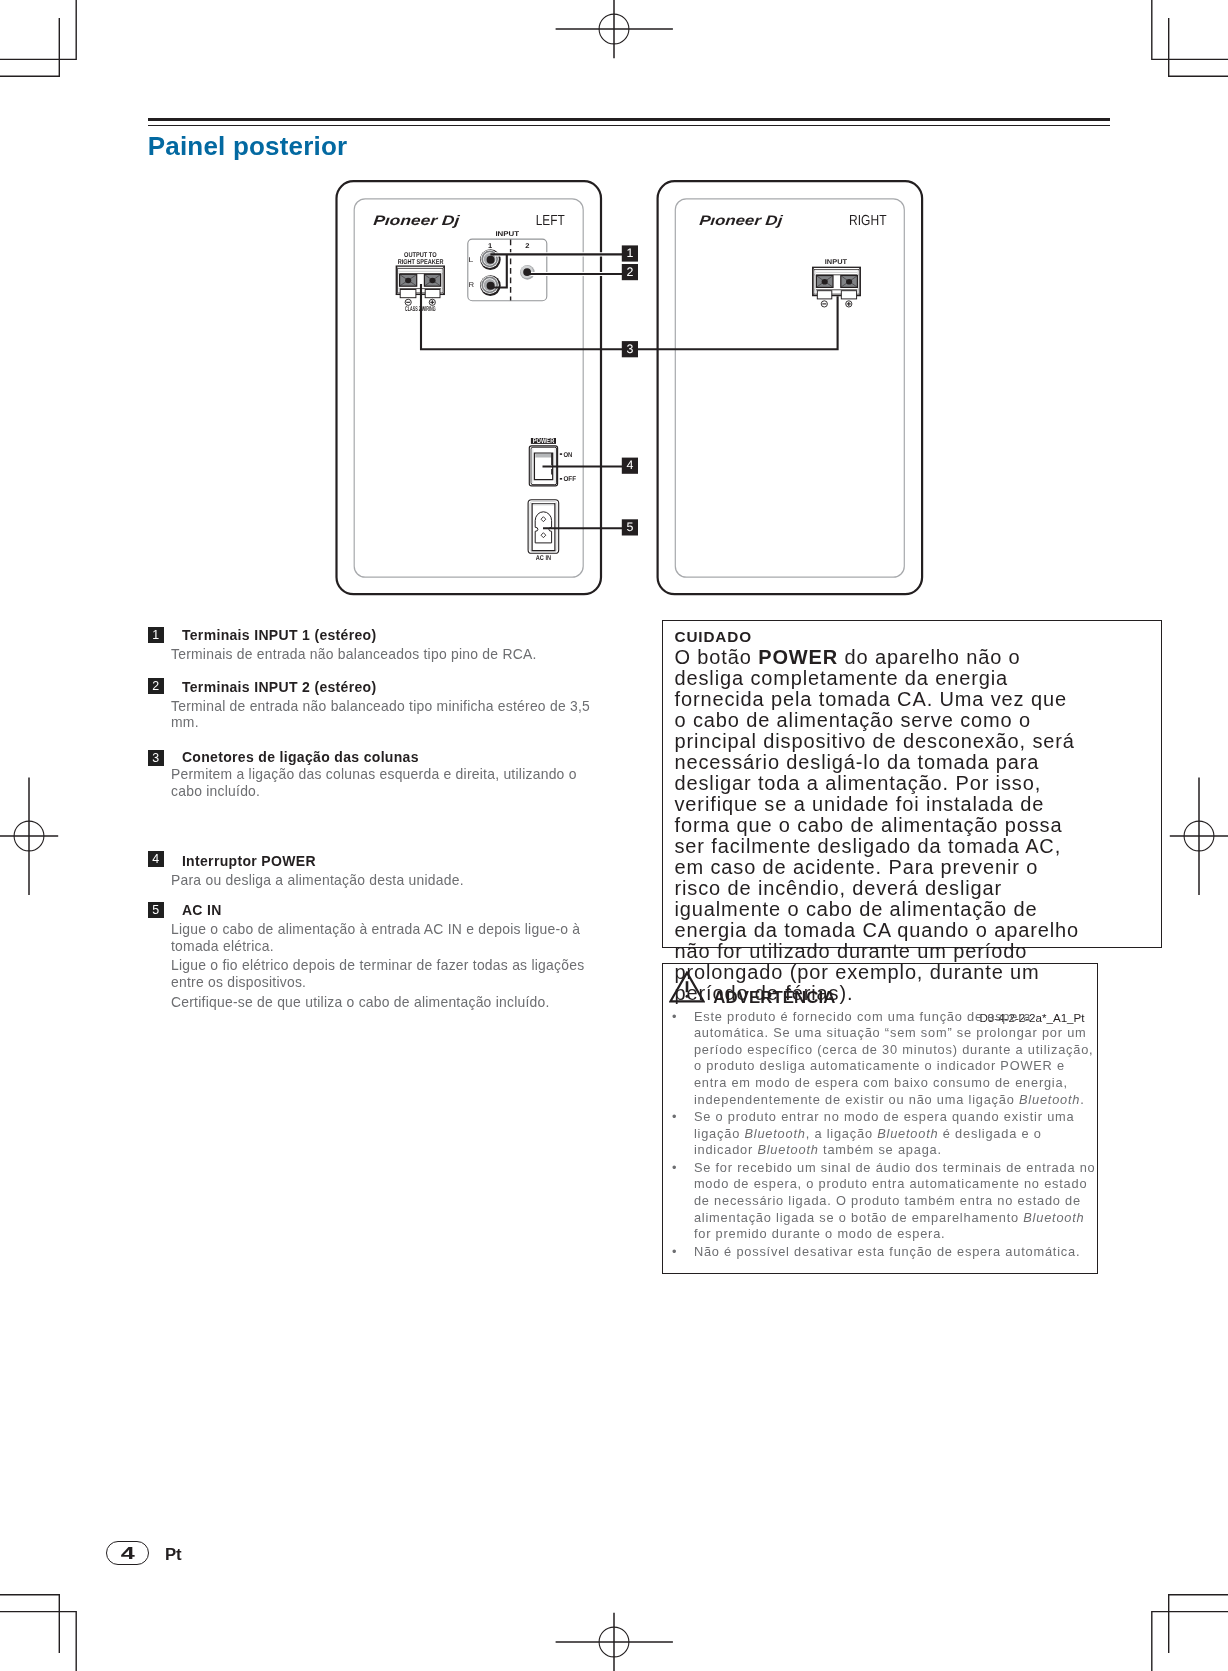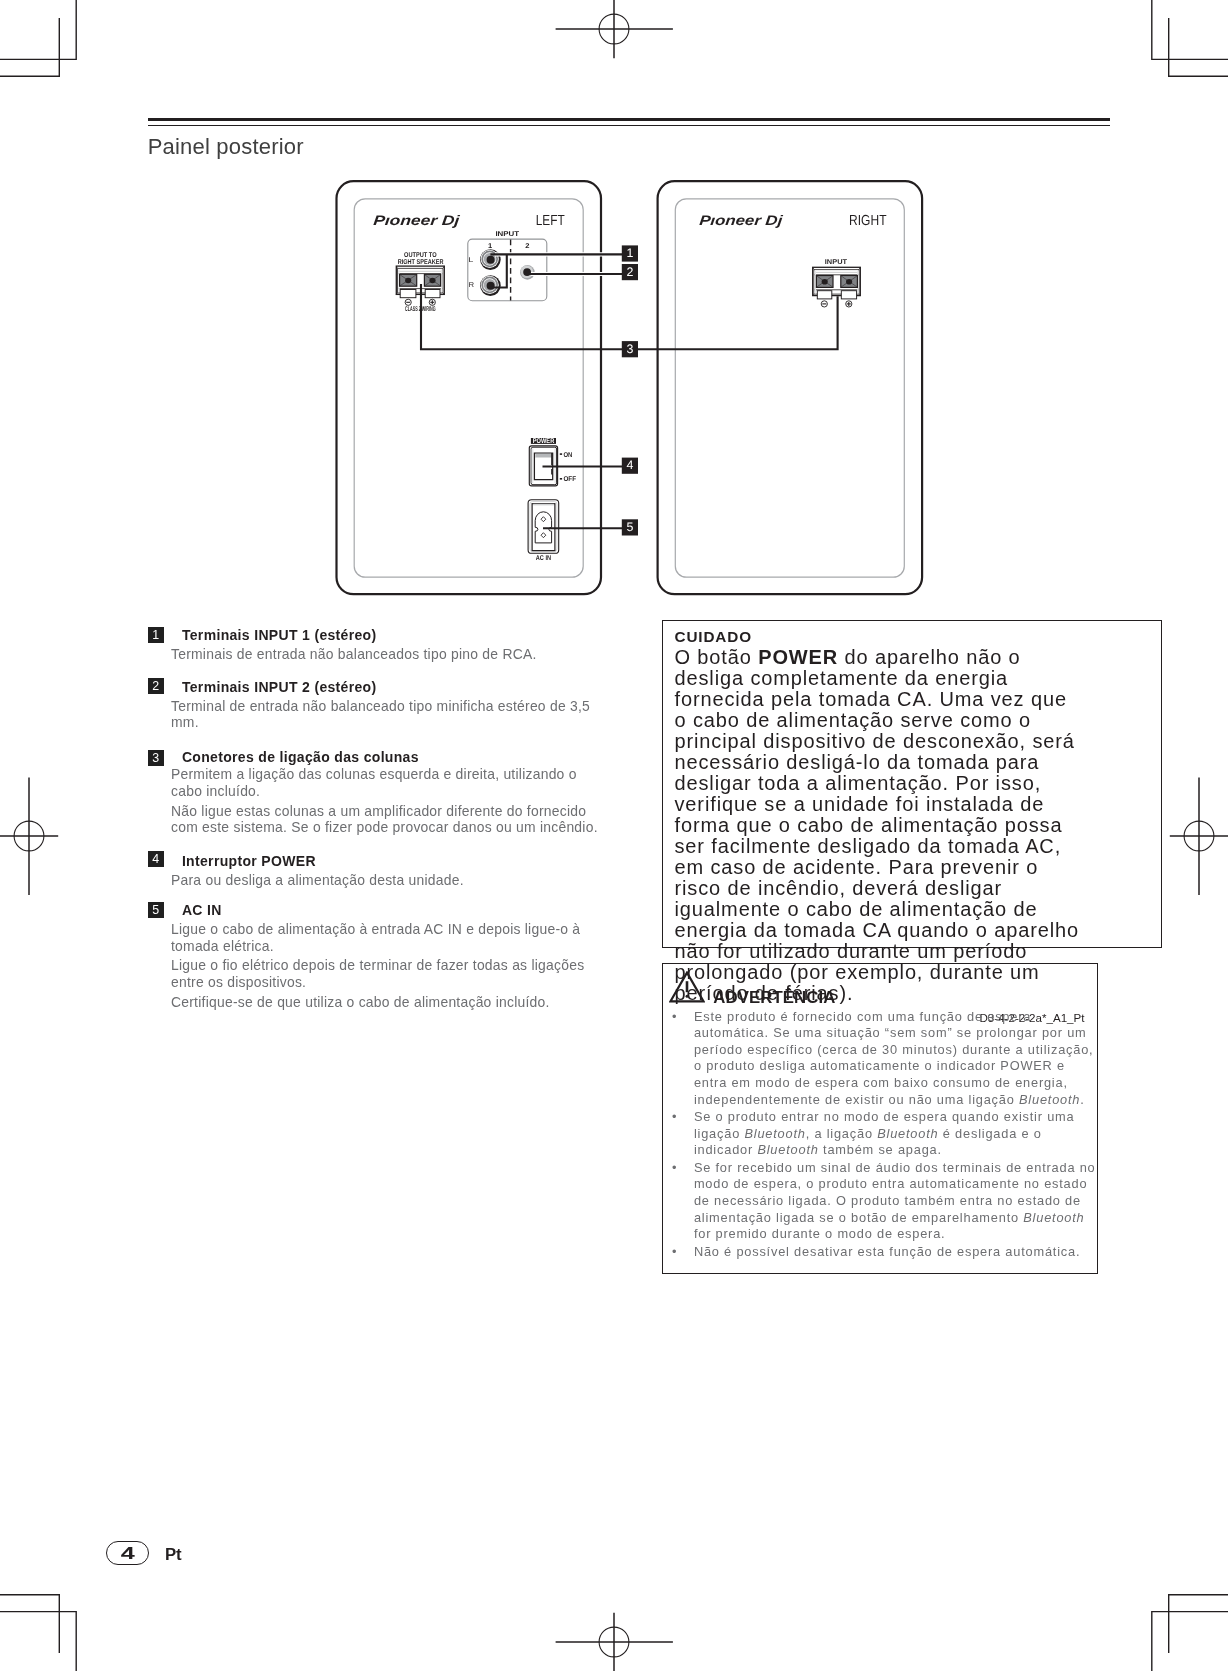--- a/index.html
+++ b/index.html
@@ -5,21 +5,21 @@
   html,body{margin:0;padding:0;}
   body{width:1228px;height:1671px;background:#fff;transform:translateZ(0);
        font-family:"Liberation Sans",sans-serif;
        position:relative;overflow:hidden;
        -webkit-font-smoothing:antialiased;}
   .page{position:absolute;left:0;top:0;width:1228px;height:1671px;}
 
   
   #hdr-rule{position:absolute;left:148px;top:117.9px;width:962px;height:3.6px;background:#231f20;}
   #hdr-rule2{position:absolute;left:148.1px;top:124.9px;width:961.9px;height:1.4px;background:#231f20;}
-  #page-title{position:absolute;left:147.7px;top:130.6px;font-size:22px;font-weight:400;color:#404040;letter-spacing:0.2px;line-height:31px;}
+  #page-title{position:absolute;left:147.7px;top:130.6px;font-size:26px;font-weight:700;color:#0369a1;letter-spacing:0.2px;line-height:31px;}
 
   
   #list{position:absolute;left:143.9px;top:625px;width:466px;color:#231f20;}
   .item{position:absolute;left:0;width:100%;}
   .item.i0{top:0;} .item.i1{top:51.5px;} .item.i2{top:123px;} .item.i3{top:224.5px;} .item.i4{top:275px;}
   .item.i2 .ttl{line-height:18.4px;} .item.i3 .ttl{line-height:22.4px;} .item.i4 .ttl{line-height:21px;}
   
   .num{position:absolute;left:3.8px;top:1.6px;width:16.2px;height:16.3px;background:#231f20;color:#fff;font-size:12.4px;line-height:16.9px;text-align:center;font-weight:400;filter:grayscale(1);}
   .ttl{margin-left:38px;font-size:14px;letter-spacing:0.33px;font-weight:700;line-height:21.4px;color:#231f20;}
   .desc{margin-left:27.1px;font-size:13.9px;letter-spacing:0.25px;line-height:16.5px;color:#6d6e71;font-weight:400;margin-bottom:3.3px;}
@@ -338,21 +338,20 @@
   </div>
   <div class="item i1">
     <span class="num">2</span>
     <div class="ttl">Terminais INPUT 2 (estéreo)</div>
     <div class="desc">Terminal de entrada não balanceado tipo minificha estéreo de 3,5 mm.</div>
   </div>
   <div class="item i2">
     <span class="num">3</span>
     <div class="ttl">Conetores de ligação das colunas</div>
     <div class="desc">Permitem a ligação das colunas esquerda e direita, utilizando o cabo incluído.</div>
-    <div class="desc">Não ligue estas colunas a um amplificador diferente do fornecido com este sistema. Se o fizer pode provocar danos ou um incêndio.</div>
   </div>
   <div class="item i3">
     <span class="num">4</span>
     <div class="ttl">Interruptor POWER</div>
     <div class="desc">Para ou desliga a alimentação desta unidade.</div>
   </div>
   <div class="item i4">
     <span class="num">5</span>
     <div class="ttl">AC IN</div>
     <div class="desc">Ligue o cabo de alimentação à entrada AC IN e depois ligue-o à tomada elétrica.</div>

